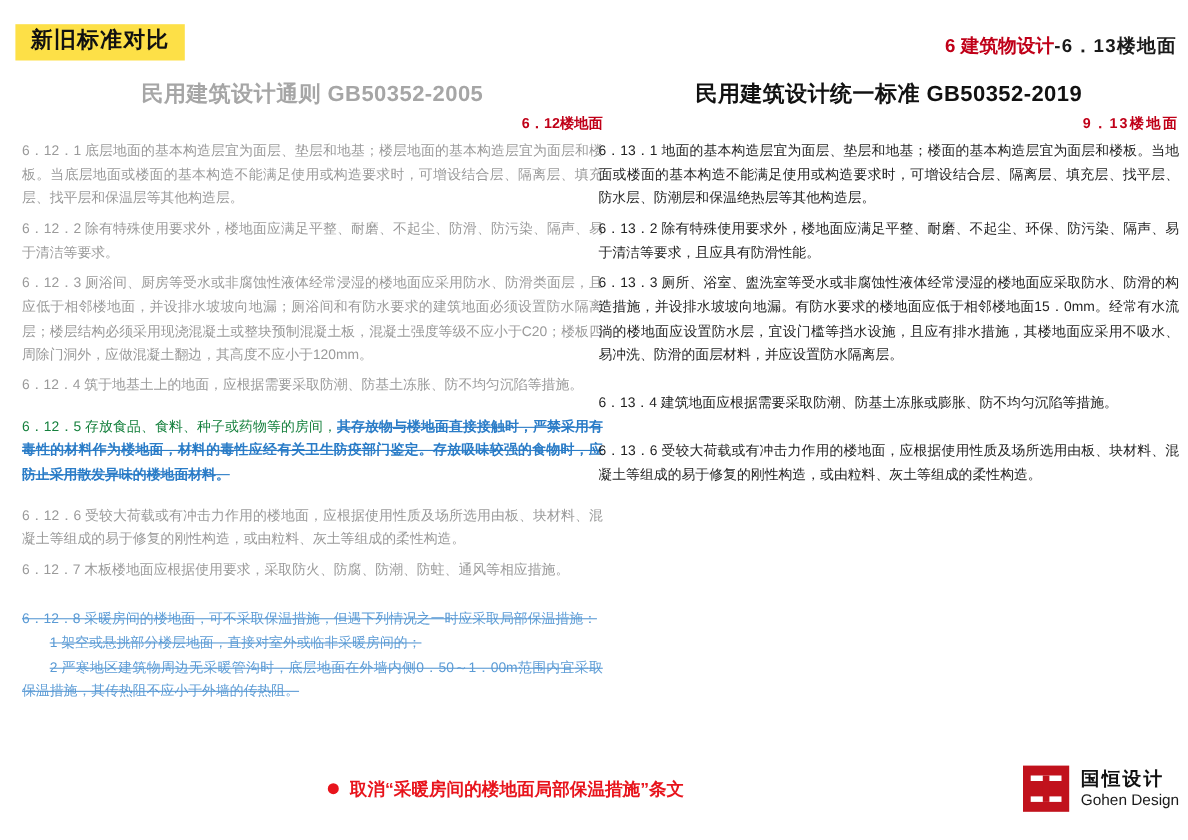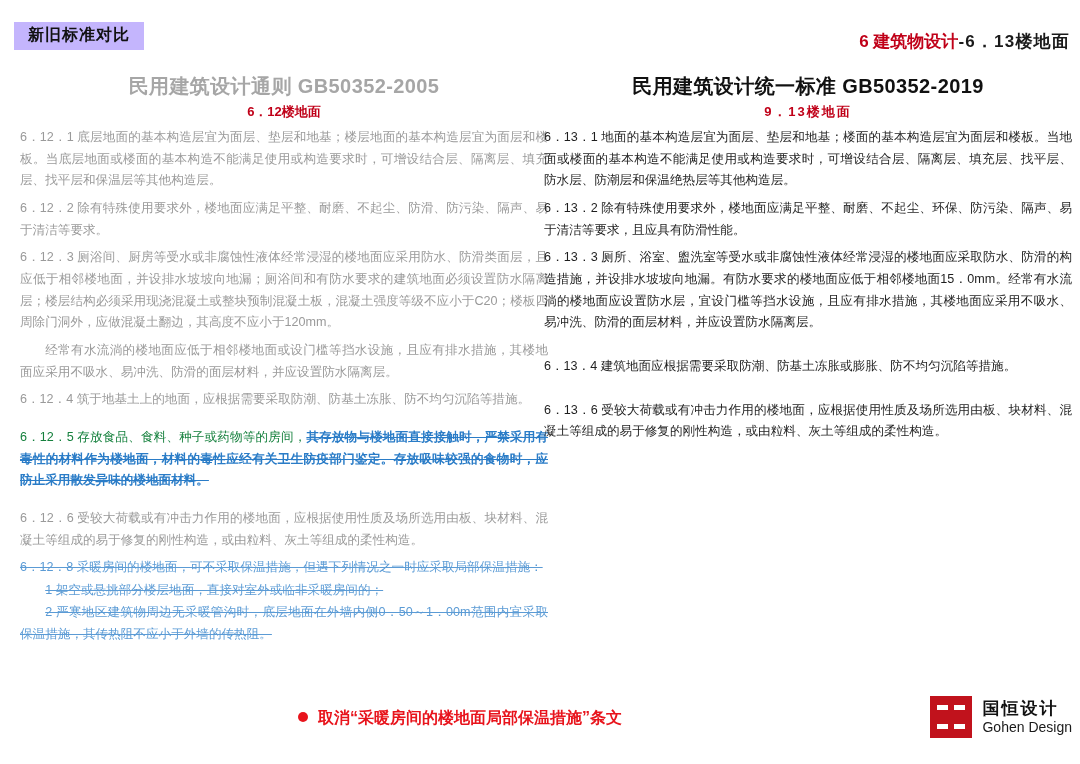--- a/index.html
+++ b/index.html
@@ -19,23 +19,23 @@
   #header {
     position: absolute;
     left: 0; top: 0;
     width: 1080px;
     height: 62px;
   }
   #header-badge {
     position: absolute;
     left: 14px;
     top: 22px;
-    background: #c4b5fd;
+    background: #fde047;
     color: #111111;
-    font-size: 16px;
+    font-size: 20px;
     font-weight: bold;
     letter-spacing: 1px;
     padding: 4px 14px 6px 14px;
     line-height: 1.15;
   }
   #header-right {
     position: absolute;
     right: 10px;
     top: 30px;
     font-size: 17px;
@@ -66,21 +66,21 @@
     font-size: 20px;
     font-weight: bold;
     line-height: 1.25;
     margin: 0 0 4px 0;
     letter-spacing: 0.4px;
   }
   #col-left .col-title { color: #a6a6a6; }
   #col-right .col-title { color: #111111; }
 
   .col-subtitle {
-    text-align: center;
+    text-align: right;
     font-size: 13px;
     font-weight: bold;
     color: #c00018;
     margin: 0 0 6px 0;
   }
   #col-right .col-subtitle { letter-spacing: 2px; }
 
   .body-text {
     font-size: 12.6px;
     line-height: 1.72;
@@ -212,26 +212,26 @@
 <div id="columns">
 
   <div class="col" id="col-left">
     <div class="col-title">民用建筑设计通则 GB50352-2005</div>
     <div class="col-subtitle">6．12楼地面</div>
 
     <div class="body-text">
       <p class="para gap-sm">6．12．1 底层地面的基本构造层宜为面层、垫层和地基；楼层地面的基本构造层宜为面层和楼板。当底层地面或楼面的基本构造不能满足使用或构造要求时，可增设结合层、隔离层、填充层、找平层和保温层等其他构造层。</p>
       <p class="para gap-sm">6．12．2 除有特殊使用要求外，楼地面应满足平整、耐磨、不起尘、防滑、防污染、隔声、易于清洁等要求。</p>
       <p class="para gap-sm">6．12．3 厕浴间、厨房等受水或非腐蚀性液体经常浸湿的楼地面应采用防水、防滑类面层，且应低于相邻楼地面，并设排水坡坡向地漏；厕浴间和有防水要求的建筑地面必须设置防水隔离层；楼层结构必须采用现浇混凝土或整块预制混凝土板，混凝土强度等级不应小于C20；楼板四周除门洞外，应做混凝土翻边，其高度不应小于120mm。</p>
-      <p class="para indent gap-sm">经常有水流淌的楼地面应低于相邻楼地面或设门槛等挡水设施，且应有排水措施，其楼地面应采用不吸水、易冲洗、防滑的面层材料，并应设置防水隔离层。</p>
       <p class="para gap-md">6．12．4 筑于地基土上的地面，应根据需要采取防潮、防基土冻胀、防不均匀沉陷等措施。</p>
 
       <p class="para gap-md"><span class="lead-bold">6．12．5 存放食品、食料、种子或药物等的房间，</span><span class="strike-blue-bold">其存放物与楼地面直接接触时，严禁采用有毒性的材料作为楼地面，材料的毒性应经有关卫生防疫部门鉴定。存放吸味较强的食物时，应防止采用散发异味的楼地面材料。</span></p>
 
       <p class="para gap-sm">6．12．6 受较大荷载或有冲击力作用的楼地面，应根据使用性质及场所选用由板、块材料、混凝土等组成的易于修复的刚性构造，或由粒料、灰土等组成的柔性构造。</p>
+      <p class="para gap-lg">6．12．7 木板楼地面应根据使用要求，采取防火、防腐、防潮、防蛀、通风等相应措施。</p>
 
       <p class="para"><span class="strike-blue">6．12．8 采暖房间的楼地面，可不采取保温措施，但遇下列情况之一时应采取局部保温措施：</span></p>
       <p class="para indent"><span class="strike-blue">1 架空或悬挑部分楼层地面，直接对室外或临非采暖房间的；</span></p>
       <p class="para indent"><span class="strike-blue">2 严寒地区建筑物周边无采暖管沟时，底层地面在外墙内侧0．50～1．00m范围内宜采取保温措施，其传热阻不应小于外墙的传热阻。</span></p>
     </div>
   </div>
 
   <div class="col" id="col-right">
     <div class="col-title">民用建筑设计统一标准 GB50352-2019</div>
     <div class="col-subtitle">9．13楼地面</div>

